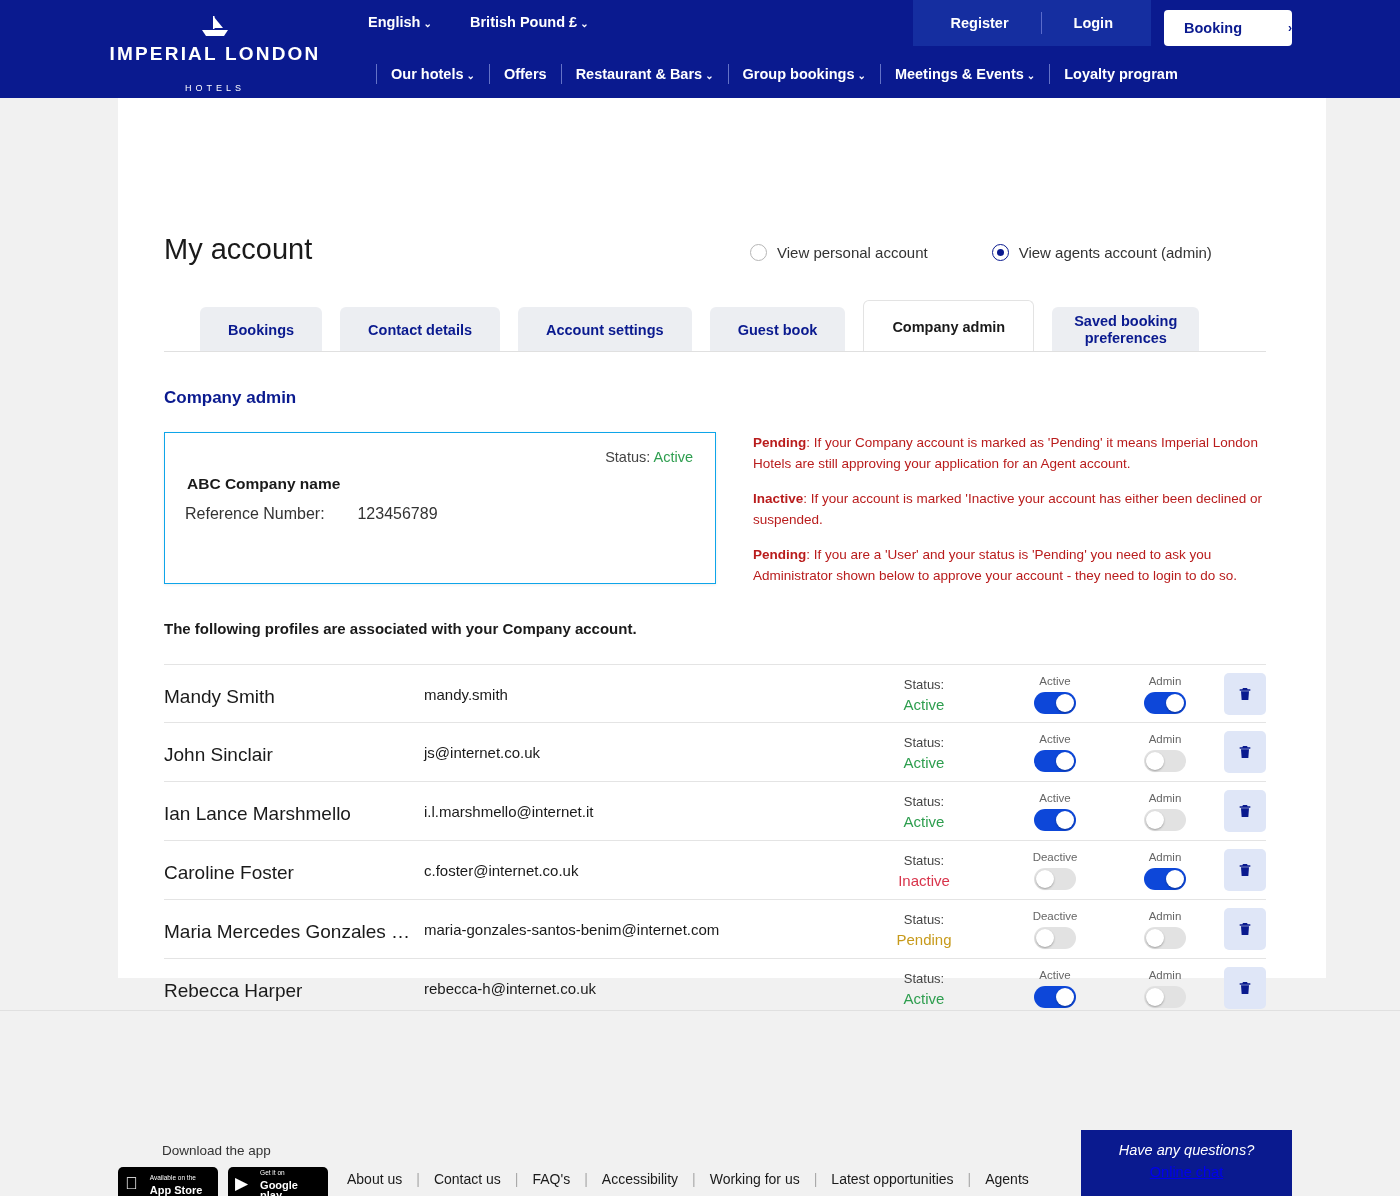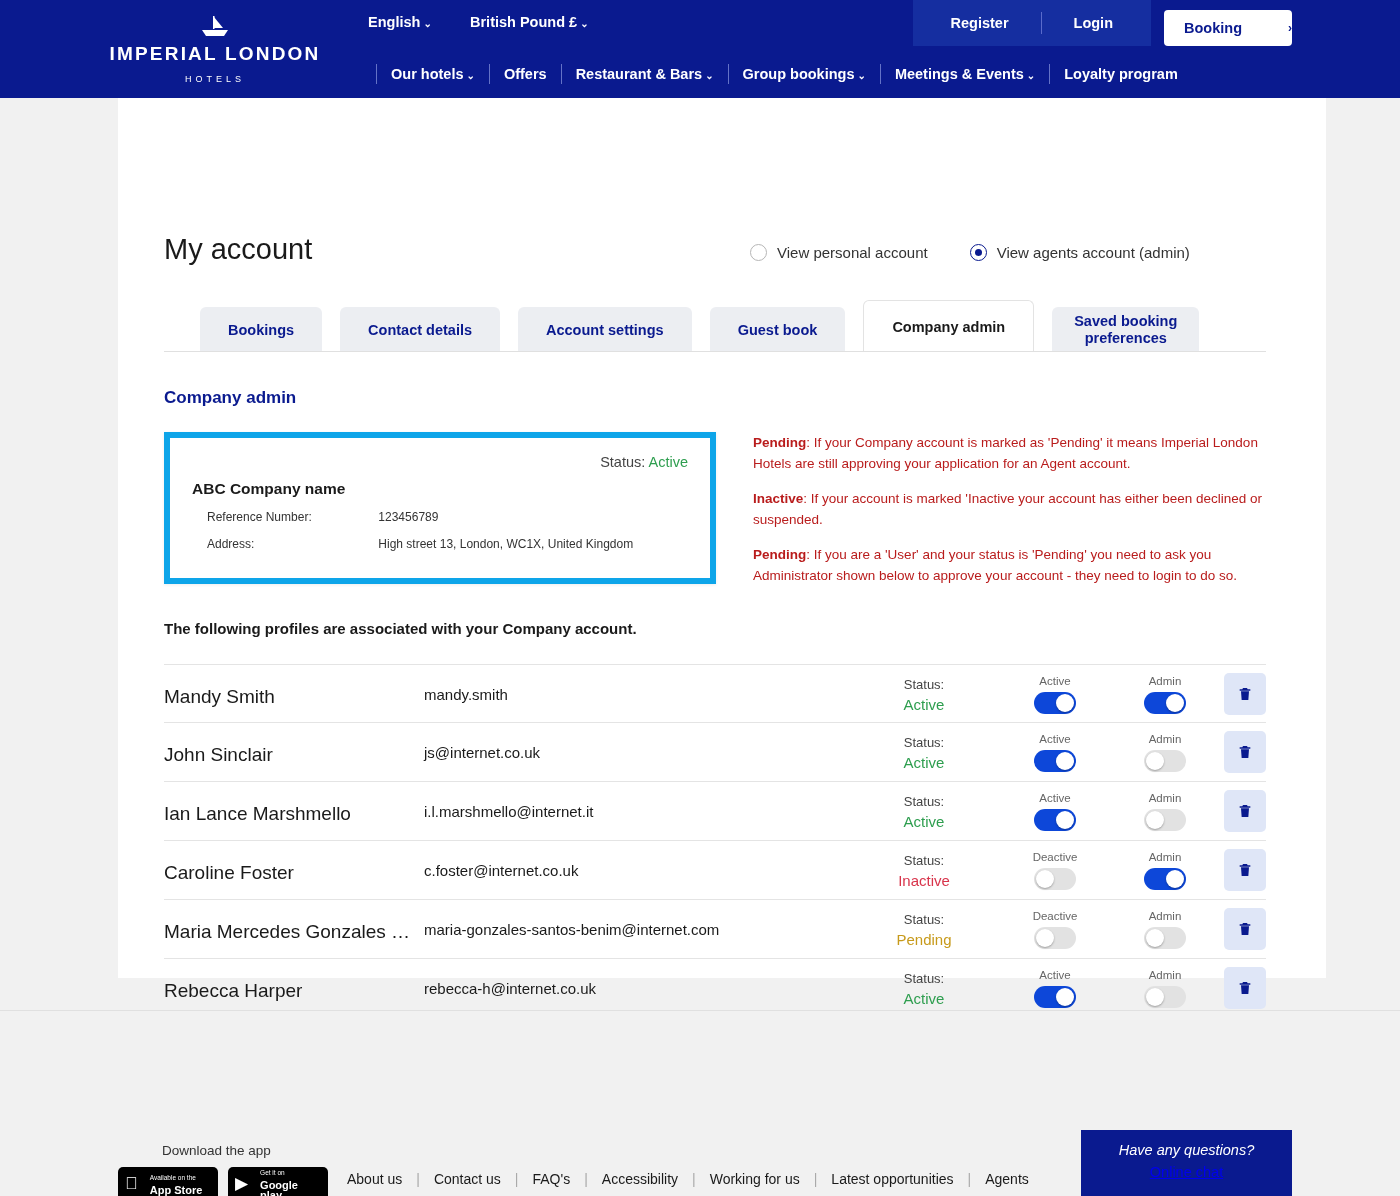--- a/index.html
+++ b/index.html
@@ -36,21 +36,21 @@
     font-size: 19px;
     letter-spacing: 2.2px;
     font-weight: bold;
     color: #fff;
     margin-top: 2px;
   }
   .logo-sub {
     font-size: 9px;
     letter-spacing: 4px;
     color: #fff;
-    margin-top: 9px;
+    margin-top: 18px;
   }
   .lang-sel {
     position: absolute;
     left: 368px;
     top: 14px;
     font-size: 14.5px;
     font-weight: bold;
     color: #fff;
   }
   .cur-sel {
@@ -133,21 +133,21 @@
     top: 135px;
     font-size: 29px;
     color: #1a1a1a;
     font-weight: normal;
   }
   .radio-row {
     position: absolute;
     left: 750px;
     top: 146px;
     display: flex;
-    gap: 42px;
+    gap: 64px;
     align-items: flex-end;
   }
   .radio-opt { display: flex; align-items: center; gap: 10px; font-size: 15px; color: #333; }
   .radio {
     width: 17px; height: 17px; border-radius: 50%;
     border: 1px solid #b6b6b6; background: #fff; display: inline-block; position: relative;
   }
   .radio.checked { border: 1px solid #0a1a8f; }
   .radio.checked::after {
     content: ""; position: absolute; left: 4px; top: 4px;
@@ -209,43 +209,43 @@
   }
 
   
   .company-box {
     position: absolute;
     left: 164px;
     top: 334px;
     width: 552px;
     height: 152px;
     background: #fff;
-    border: 6px solid #0ea5e9;
+    border: 1px solid #0ea5e9;
     box-shadow: 0 1px 3px rgba(0,0,0,0.07);
   }
   .status-line {
     position: absolute;
     right: 22px;
     top: 16px;
     font-size: 14.5px;
     color: #444;
   }
   .status-line .val { color: #2e9e4f; }
   .company-name {
     position: absolute;
     left: 22px;
     top: 42px;
     font-size: 15.5px;
     font-weight: bold;
     color: #1a1a1a;
   }
   .kv {
     position: absolute;
-    left: 37px;
-    font-size: 12px;
+    left: 20px;
+    font-size: 16px;
     color: #333;
   }
   .kv .k { display: inline-block; width: 168px; }
   .kv.r1 { top: 72px; }
   .kv.r2 { top: 99px; }
 
   
   .notes {
     position: absolute;
     left: 753px;
@@ -465,24 +465,20 @@
 
   <div class="company-box">
     <div class="status-line">
       <span>Status:</span>
       <span class="val">Active</span>
     </div>
     <div class="company-name">ABC Company name</div>
     <div class="kv r1">
       <span class="k">Reference Number:</span>
       <span>123456789</span>
-    </div>
-    <div class="kv r2">
-      <span class="k">Address:</span>
-      <span>High street 13, London, WC1X, United Kingdom</span>
     </div>
   </div>
 
   <div class="notes">
     <p><b>Pending</b><span>: If your Company account is marked as 'Pending' it means Imperial London Hotels are still approving your application for an Agent account.</span></p>
     <p><b>Inactive</b><span>: If your account is marked 'Inactive your account has either been declined or suspended.</span></p>
     <p><b>Pending</b><span>: If you are a 'User' and your status is 'Pending' you need to ask you Administrator shown below to approve your account - they need to login to do so.</span></p>
   </div>
 
   <div class="assoc-text">The following profiles are associated with your Company account.</div>

